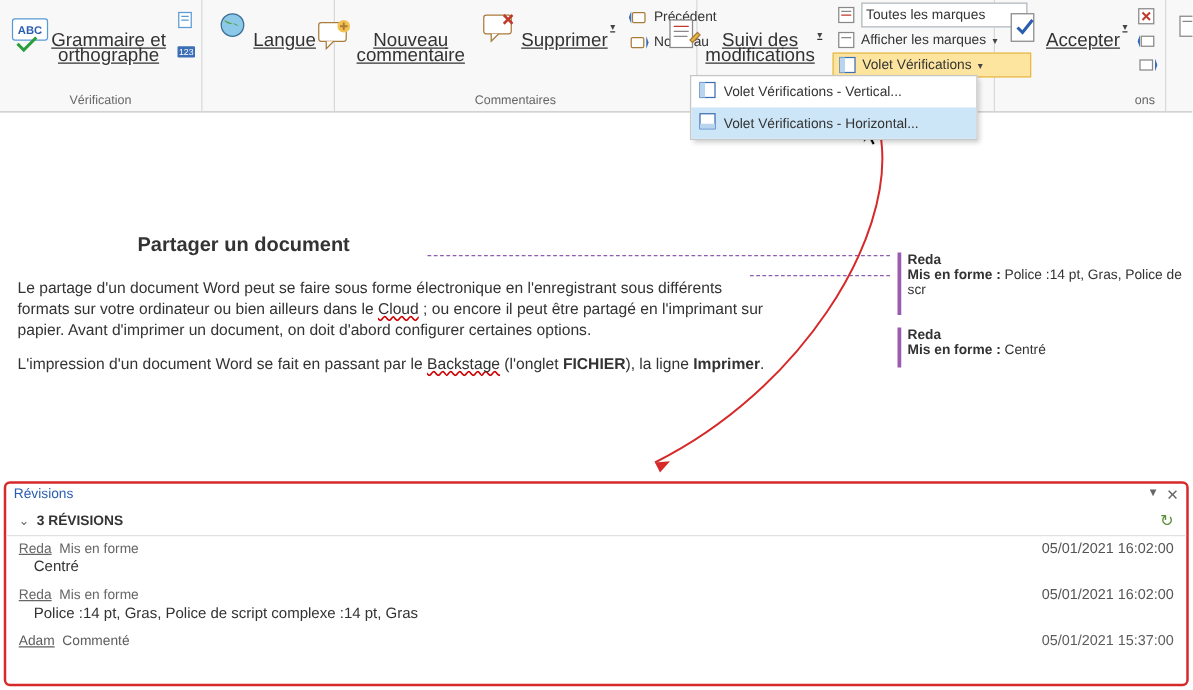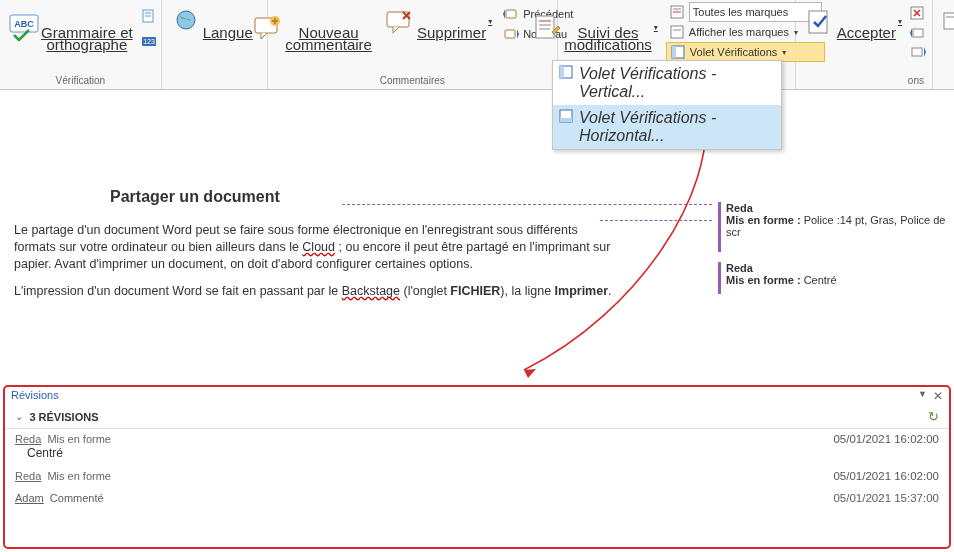--- a/index.html
+++ b/index.html
@@ -12,21 +12,21 @@
 .group-content { display: flex; align-items: flex-start; gap: 4px; height: 68px; }
 .big-btn { display: flex; align-items: center; justify-content: flex-start; gap: 1px; padding: 2px 4px; cursor: pointer; text-decoration: underline; }
 .big-btn .icon-box { width: 32px; height: 32px; display: flex; align-items: center; justify-content: center; }
 .big-btn span.lbl { font-size: 15px; text-align: center; line-height: 12px; margin-top: 23px; }
 .small-col { display: flex; flex-direction: column; gap: 0; padding-top: 2px; }
 .small-btn { display: flex; align-items: center; gap: 4px; padding: 1px 3px; font-size: 11px; cursor: pointer; white-space: nowrap; height: 20px; }
 .small-btn .si { width: 16px; height: 16px; display: flex; align-items: center; justify-content: center; }
 .arrow-dn { font-size: 8px; color: #444; margin-left: 1px; }
 .vv-selected { background: #fde5a0; border: 1px solid #e5b94d; }
 .dropdown { position: absolute; top: 60px; left: 552px; width: 230px; background: #fff; border: 1px solid #c6c6c6; box-shadow: 2px 2px 4px rgba(0,0,0,0.2); z-index: 10; }
-.dd-item { display: flex; padding: 4px 6px; font-size: 16px; gap: 6px; font-style: italic; }
+.dd-item { display: flex; align-items: center; padding: 4px 6px; font-size: 11px; gap: 6px; }
 .dd-item.hover { background: #cde6f7; }
 
 
 .doc-area { position: absolute; top: 188px; left: 14px; right: 0; }
 .doc-title { font-weight: bold; font-size: 16px; margin-left: 96px; margin-bottom: 16px; }
 .doc-p { font-size: 12.5px; line-height: 17px; margin-bottom: 10px; max-width: 600px; }
 .underline-red { text-decoration: underline wavy #c00; text-decoration-skip-ink: none; }
 
 
 .cm-line { position: absolute; border-top: 1px dashed #8b5caf; }
@@ -342,19 +342,20 @@
   </div>
   <div id="rev-list">
       <div class="rev-item">
         <span class="ts">05/01/2021 16:02:00</span>
         <div class="meta"><span style="text-decoration:underline">Reda</span>&nbsp;&nbsp;Mis en forme</div>
         <div class="detail">Centré</div>
       </div>
       <div class="rev-item">
         <span class="ts">05/01/2021 16:02:00</span>
         <div class="meta"><span style="text-decoration:underline">Reda</span>&nbsp;&nbsp;Mis en forme</div>
+        <div class="detail">Police :14 pt, Gras, Police de script complexe :14 pt, Gras</div>
       </div>
       <div class="rev-item cut">
         <span class="ts">05/01/2021 15:37:00</span>
         <div class="meta"><span style="text-decoration:underline">Adam</span>&nbsp;&nbsp;Commenté</div>
       </div>
     </div>
 </div>
 
 </body></html>

